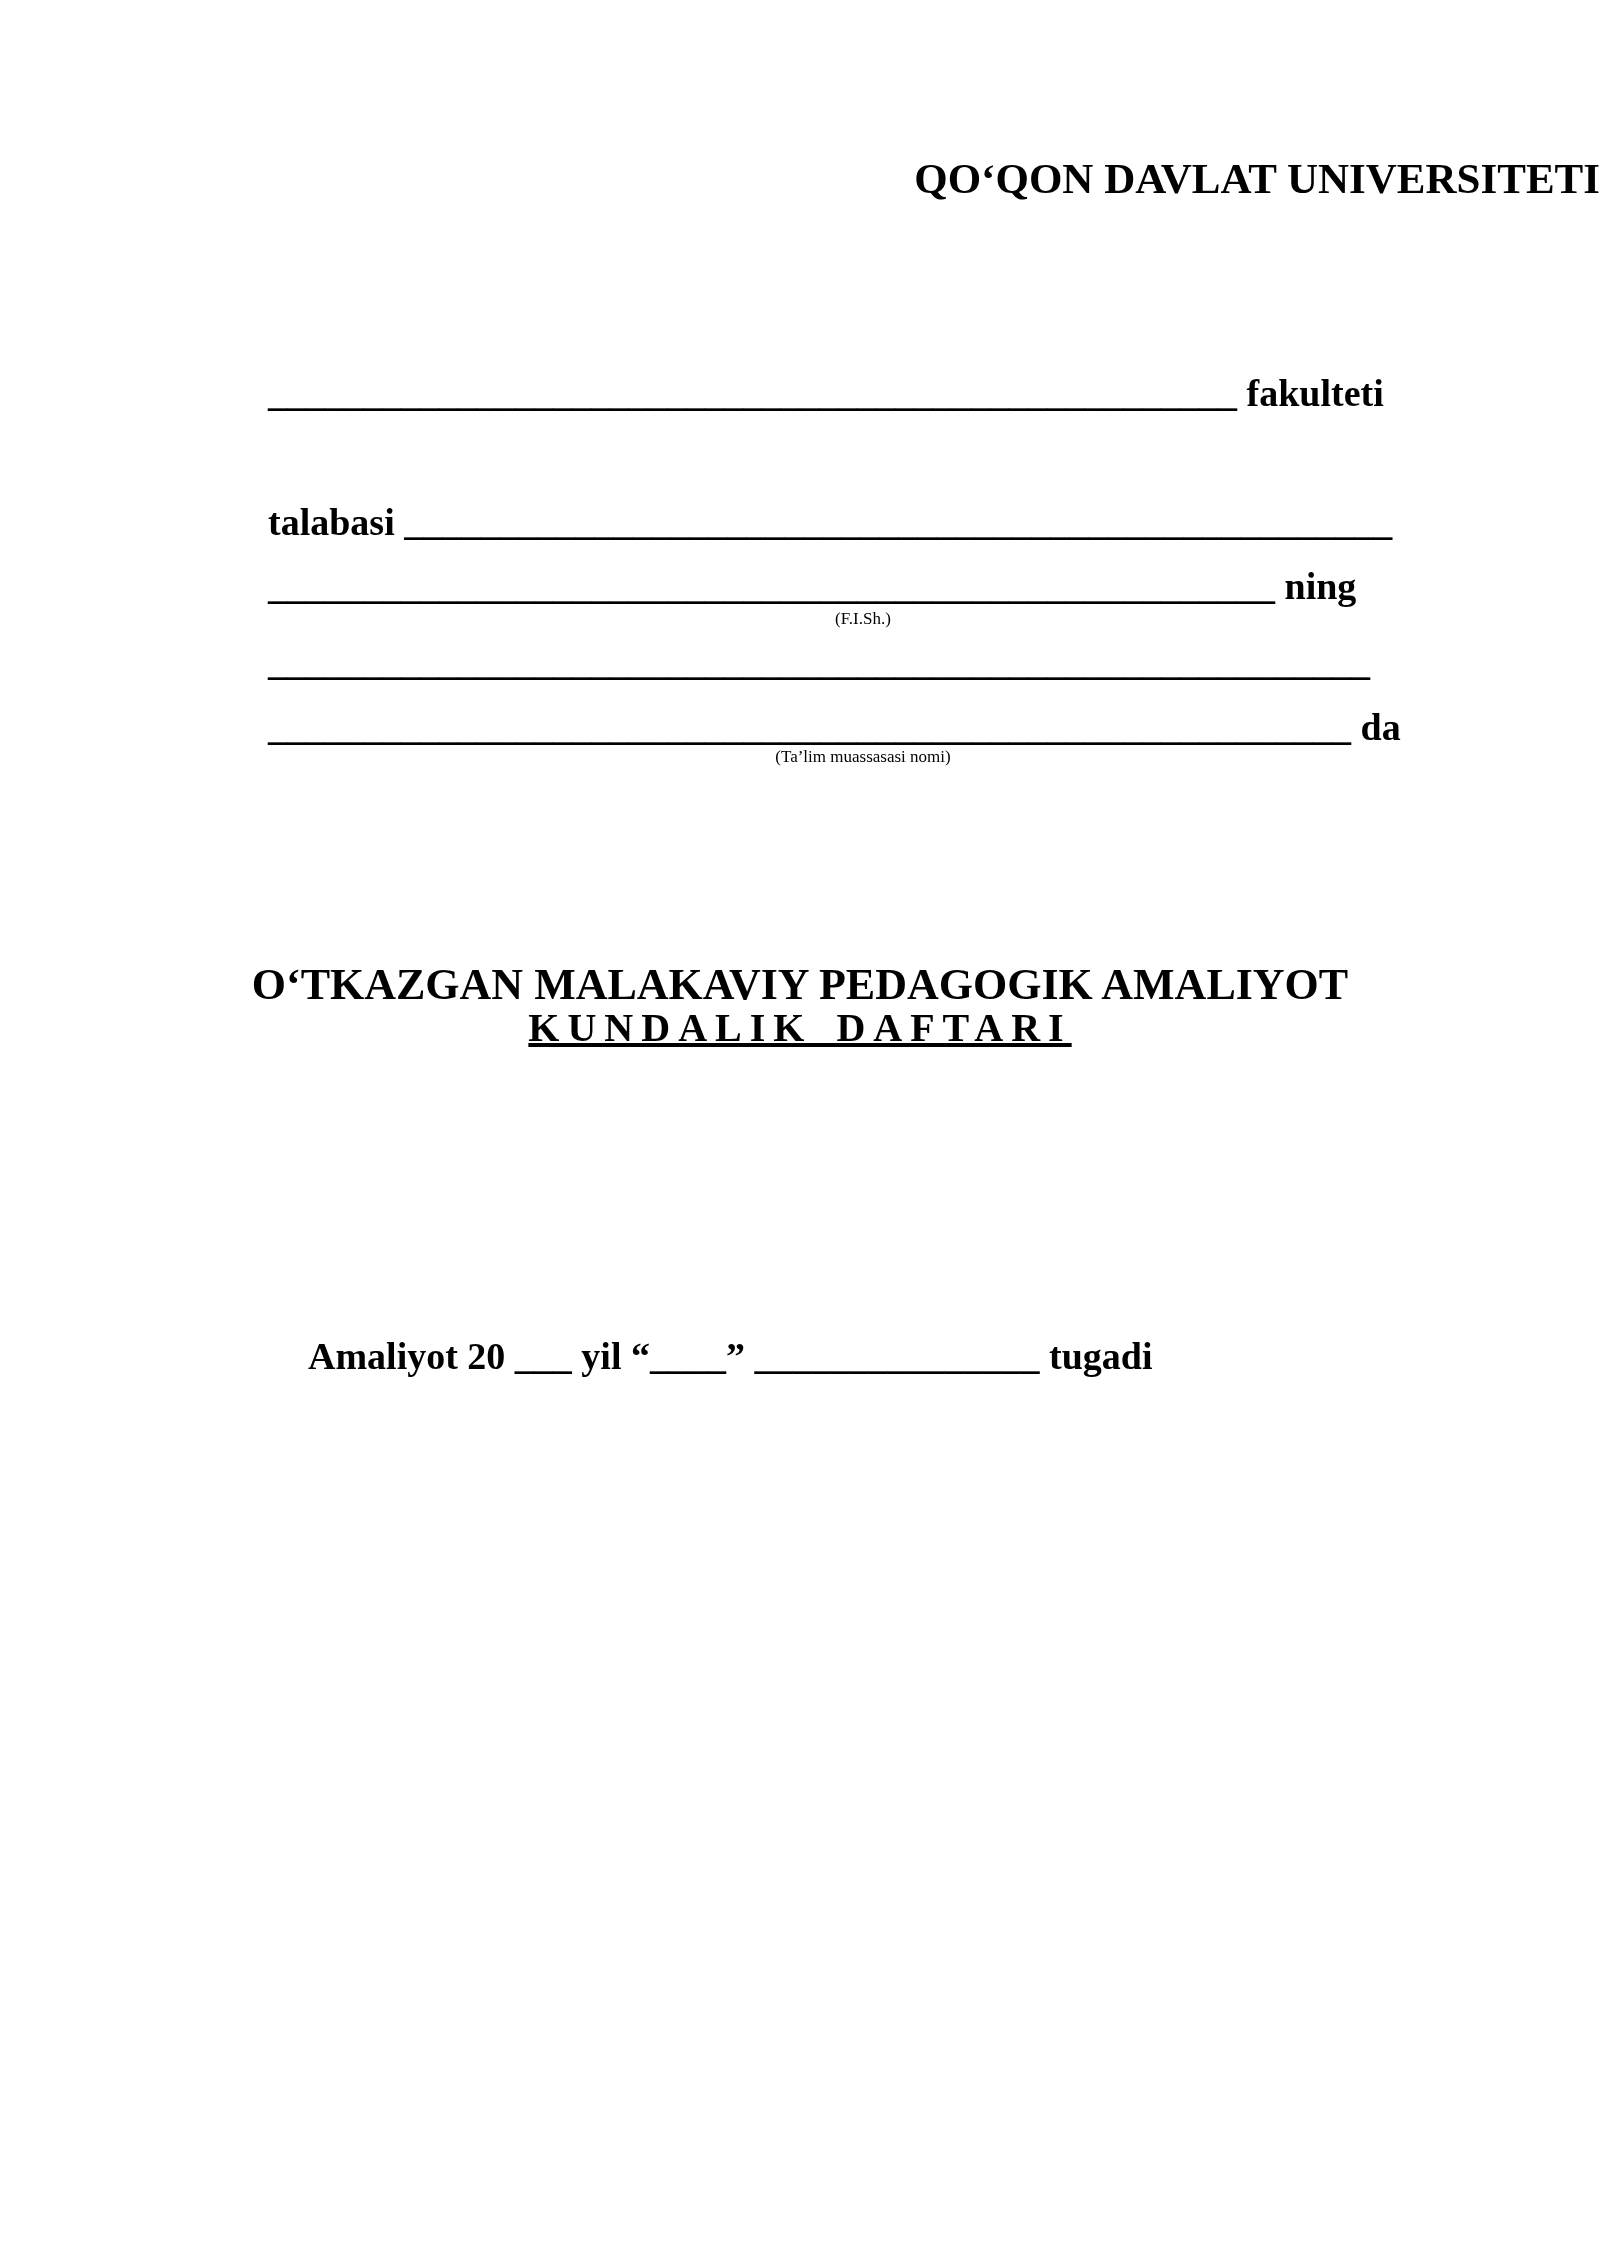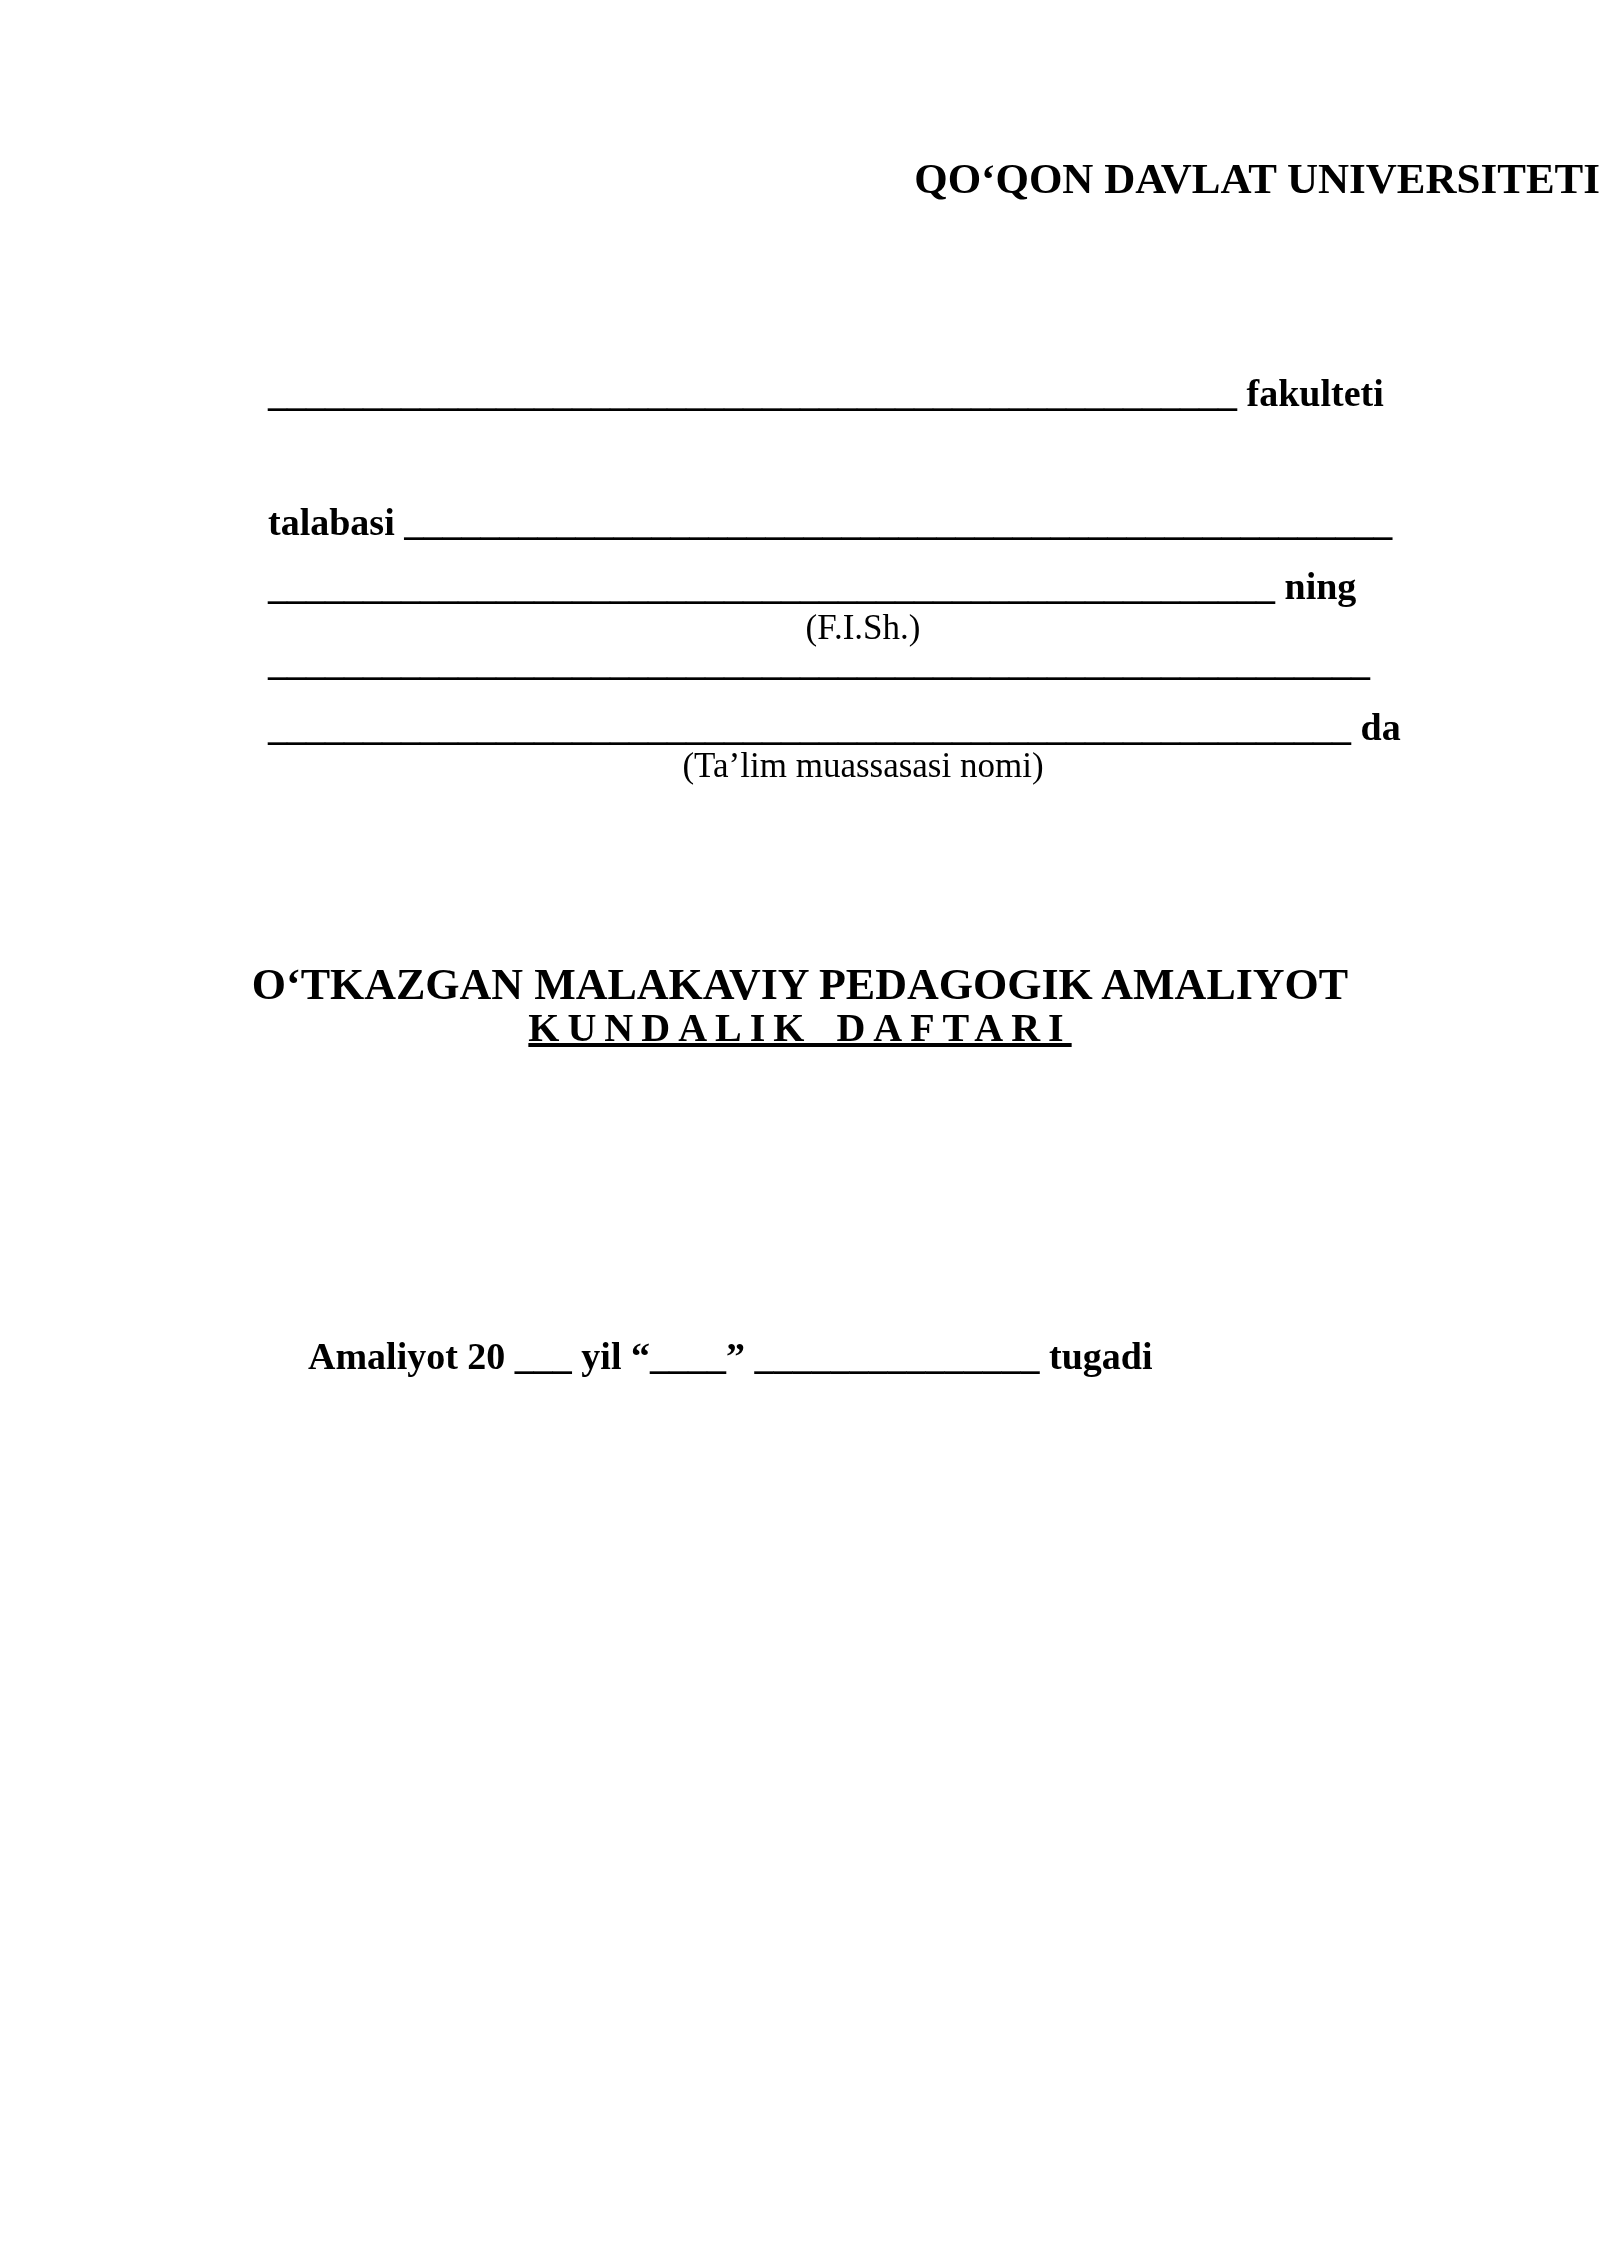--- a/index.html
+++ b/index.html
@@ -40,21 +40,21 @@
   .line-direction { top: 438px; }
   .line-student   { top: 503px; }
   .line-name      { top: 567px; }
   .line-inst1     { top: 643px; }
   .line-inst2     { top: 708px; }
   .caption {
     position: absolute;
     left: 268px;
     width: 1190px;
     text-align: center;
-    font-size: 35px;
+    font-size: 17px;
     font-weight: normal;
     line-height: 1;
     white-space: nowrap;
   }
   .caption-fish { top: 610px; }
   .caption-inst { top: 748px; }
   .practice-heading {
     top: 963px;
     font-size: 44px;
   }

